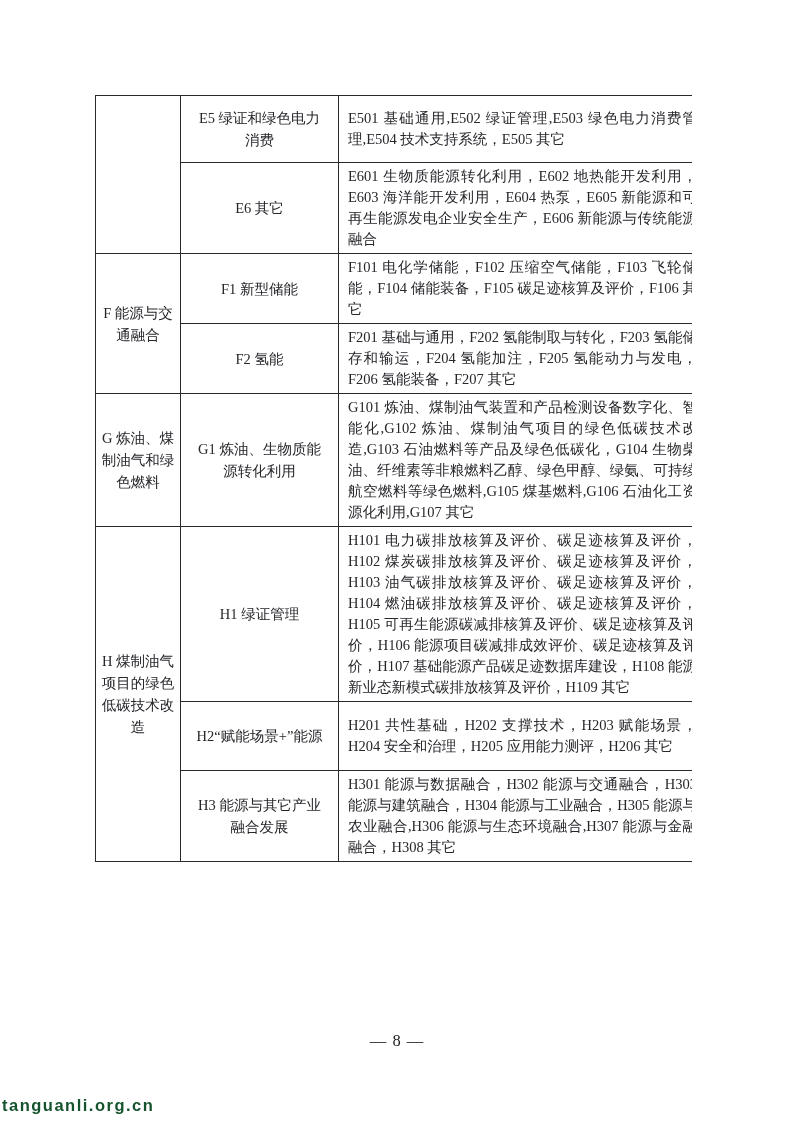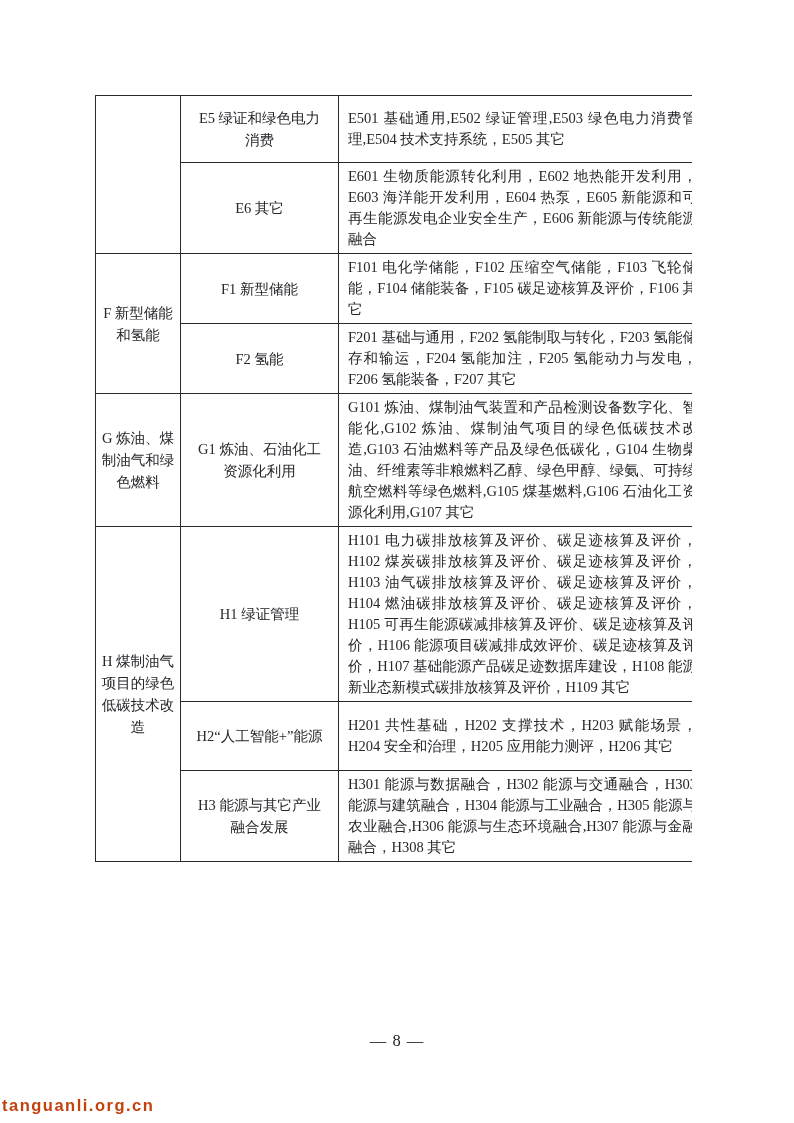--- a/index.html
+++ b/index.html
@@ -74,21 +74,21 @@
   }
 
   .watermark {
     position: absolute;
     left: 2px;
     top: 1096px;
     font-family: "Liberation Sans", "DejaVu Sans", sans-serif;
     font-weight: bold;
     font-size: 16.5px;
     letter-spacing: 1.5px;
-    color: #c2410c;
+    color: #14532d;
   }
 </style>
 </head>
 <body>
 
 <div class="page">
 
   <table class="cat-table">
     <colgroup>
       <col style="width:85px">
@@ -99,40 +99,40 @@
       <tr class="r1">
         <td class="c1" rowspan="2"></td>
         <td class="c2">E5 绿证和绿色电力消费</td>
         <td class="c3">E501 基础通用,E502 绿证管理,E503 绿色电力消费管理,E504 技术支持系统，E505 其它</td>
       </tr>
       <tr class="r2">
         <td class="c2">E6 其它</td>
         <td class="c3">E601 生物质能源转化利用，E602 地热能开发利用，E603 海洋能开发利用，E604 热泵，E605 新能源和可再生能源发电企业安全生产，E606 新能源与传统能源融合</td>
       </tr>
       <tr class="r3">
-        <td class="c1" rowspan="2">F 新型储能和氢能</td>
+        <td class="c1" rowspan="2">F 能源与交通融合</td>
         <td class="c2">F1 新型储能</td>
         <td class="c3">F101 电化学储能，F102 压缩空气储能，F103 飞轮储能，F104 储能装备，F105 碳足迹核算及评价，F106 其它</td>
       </tr>
       <tr class="r4">
         <td class="c2">F2 氢能</td>
         <td class="c3">F201 基础与通用，F202 氢能制取与转化，F203 氢能储存和输运，F204 氢能加注，F205 氢能动力与发电，F206 氢能装备，F207 其它</td>
       </tr>
       <tr class="r5">
         <td class="c1">G 炼油、煤制油气和绿色燃料</td>
-        <td class="c2">G1 炼油、石油化工资源化利用</td>
+        <td class="c2">G1 炼油、生物质能源转化利用</td>
         <td class="c3">G101 炼油、煤制油气装置和产品检测设备数字化、智能化,G102 炼油、煤制油气项目的绿色低碳技术改造,G103 石油燃料等产品及绿色低碳化，G104 生物柴油、纤维素等非粮燃料乙醇、绿色甲醇、绿氨、可持续航空燃料等绿色燃料,G105 煤基燃料,G106 石油化工资源化利用,G107 其它</td>
       </tr>
       <tr class="r6">
         <td class="c1" rowspan="3">H 煤制油气项目的绿色低碳技术改造</td>
         <td class="c2">H1 绿证管理</td>
         <td class="c3">H101 电力碳排放核算及评价、碳足迹核算及评价，H102 煤炭碳排放核算及评价、碳足迹核算及评价，H103 油气碳排放核算及评价、碳足迹核算及评价，H104 燃油碳排放核算及评价、碳足迹核算及评价，H105 可再生能源碳减排核算及评价、碳足迹核算及评价，H106 能源项目碳减排成效评价、碳足迹核算及评价，H107 基础能源产品碳足迹数据库建设，H108 能源新业态新模式碳排放核算及评价，H109 其它</td>
       </tr>
       <tr class="r7">
-        <td class="c2">H2“人工智能+”能源</td>
+        <td class="c2">H2“赋能场景+”能源</td>
         <td class="c3">H201 共性基础，H202 支撑技术，H203 赋能场景，H204 安全和治理，H205 应用能力测评，H206 其它</td>
       </tr>
       <tr class="r8">
         <td class="c2">H3 能源与其它产业融合发展</td>
         <td class="c3">H301 能源与数据融合，H302 能源与交通融合，H303 能源与建筑融合，H304 能源与工业融合，H305 能源与农业融合,H306 能源与生态环境融合,H307 能源与金融融合，H308 其它</td>
       </tr>
     </tbody>
   </table>
 
   <div class="footer">— 8 —</div>

